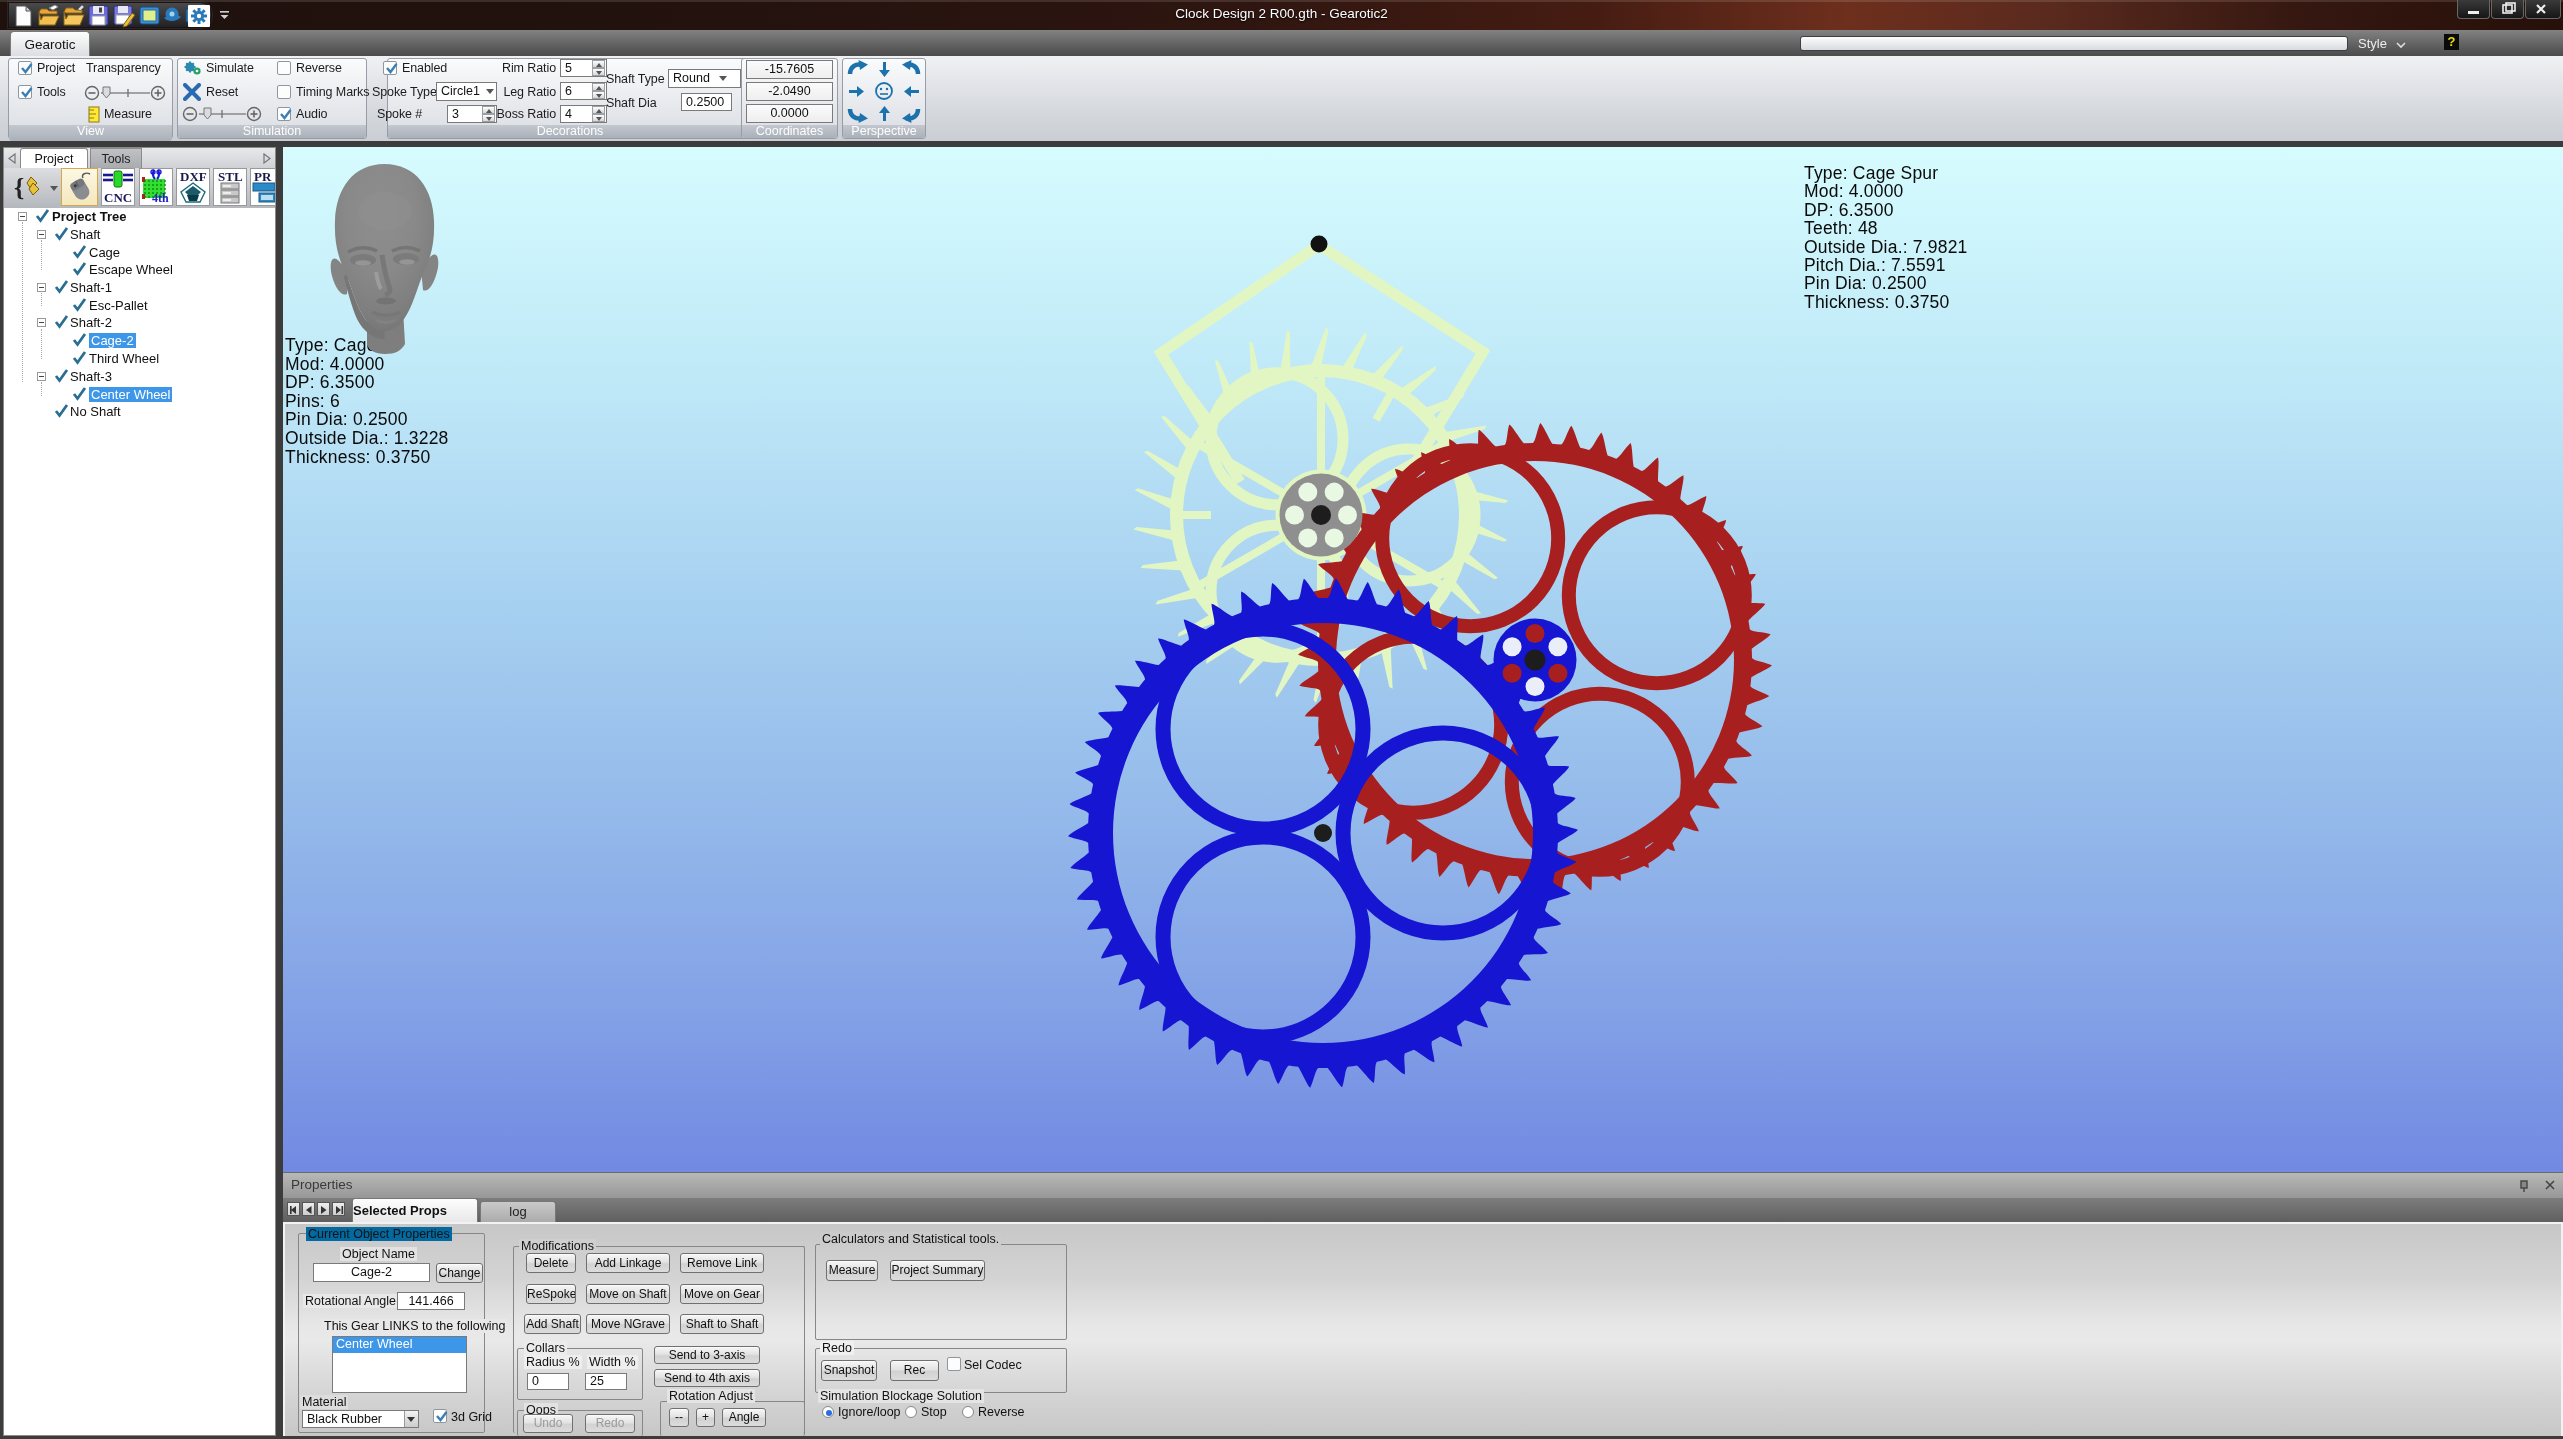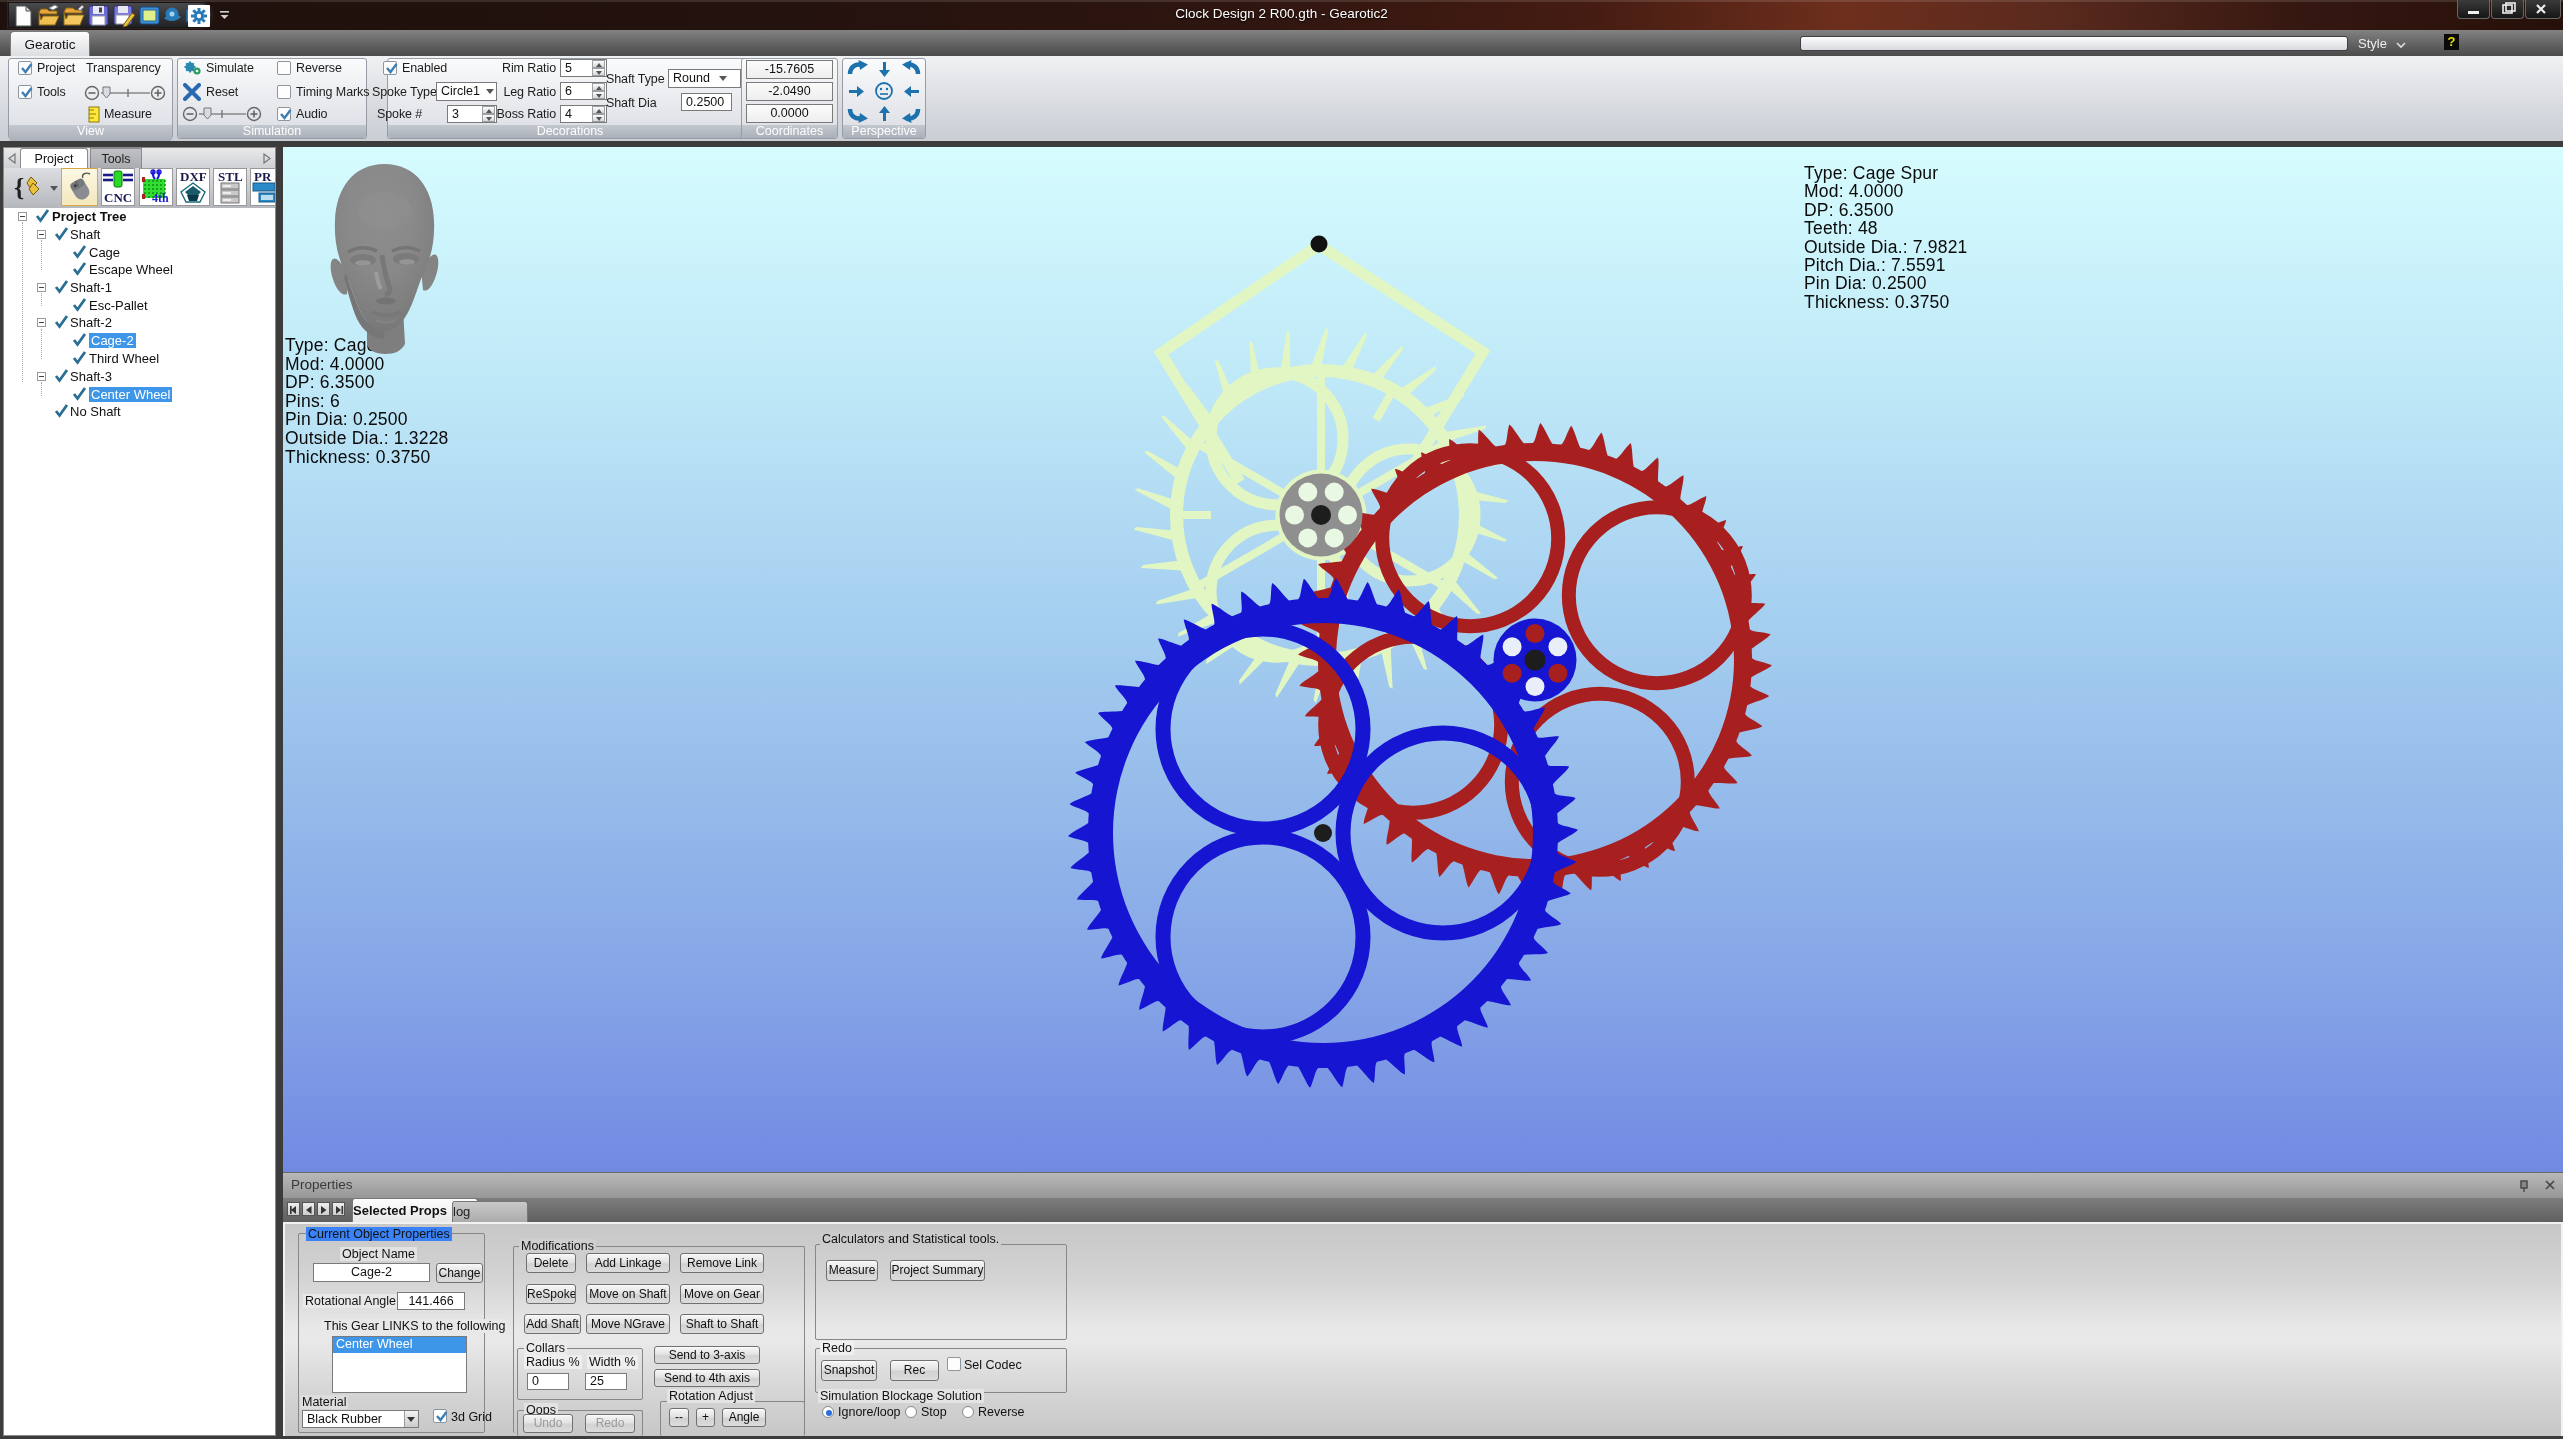--- a/index.html
+++ b/index.html
@@ -588,24 +588,24 @@
     <svg width="13" height="14" style="position:absolute;left:-1px;top:0" fill="#333">
       <path d="M4 3v8l5.5-4z"></path>
     </svg>
   </div>
 <div class="abs" style="left:332px;top:1202px;width:13px;height:14px;background:linear-gradient(#eee,#ccc);border:1px solid #555">
     <svg width="13" height="14" style="position:absolute;left:-1px;top:0" fill="#333">
       <path d="M4 3v8l5-4z M9.5 3h1.6v8H9.5z"></path>
     </svg>
   </div>
 <div class="abs" style="left:352px;top:1198px;width:126px;height:24px;background:linear-gradient(#fdfdfd,#e8e8e8);border:1px solid #777;border-bottom:none;border-radius:3px 3px 0 0;font-size:13px;font-weight:bold;color:#111;text-align:left;line-height:23px">Selected Props</div>
-<div class="abs" style="left:452px;top:1201px;width:76px;height:21px;background:linear-gradient(#c9c9c9,#ababab);border:1px solid #777;border-bottom:none;border-radius:3px 3px 0 0;font-size:13px;color:#222;text-align:left;line-height:20px">log</div>
+<div class="abs" style="left:480px;top:1201px;width:76px;height:21px;background:linear-gradient(#c9c9c9,#ababab);border:1px solid #777;border-bottom:none;border-radius:3px 3px 0 0;font-size:13px;color:#222;text-align:center;line-height:20px">log</div>
 <div class="abs" style="left:283px;top:1222px;width:2280px;height:214px;background:linear-gradient(180deg,#c7c7c7 0%,#d3d3d3 25%,#e7e7e7 48%,#e9e9e9 55%,#d6d6d6 78%,#c7c7c7 100%);border:2px solid #f2f2f2;border-bottom:none"></div>
 <div class="gbox" style="left:298px;top:1233px;width:187px;height:200px"></div>
-<div class="plbl" style="left:306px;top:1227px;background:#3b82f6;padding:0 2px">Current Object Properties</div>
+<div class="plbl" style="left:306px;top:1227px;background:#0369a1;padding:0 2px">Current Object Properties</div>
 <div class="plbl" style="left:340px;top:1247px;background:#e2e2e2;padding:0 2px">Object Name</div>
 <div class="inp" style="left:313px;top:1263px;width:117px;height:19px;line-height:17px;text-align:center">Cage-2</div>
 <div class="btn" style="left:436px;top:1263px;width:47px;height:20px;line-height:18px;color:#111">Change</div>
 <div class="plbl" style="left:303px;top:1294px;background:#e8e8e8;padding:0 2px">Rotational Angle:</div>
 <div class="inp" style="left:397px;top:1292px;width:68px;height:18px;line-height:16px;text-align:center">141.466</div>
 <div class="plbl" style="left:322px;top:1319px;background:#e8e8e8;padding:0 2px">This Gear LINKS to the following</div>
 <div class="inp" style="left:332px;top:1336px;width:135px;height:57px">
     <div style="background:#3d96e8;color:#fff;font-size:12.5px;height:16px;line-height:15px;padding-left:3px">Center Wheel</div>
   </div>
 <div class="plbl" style="left:300px;top:1395px;background:#ddd;padding:0 2px">Material</div>

